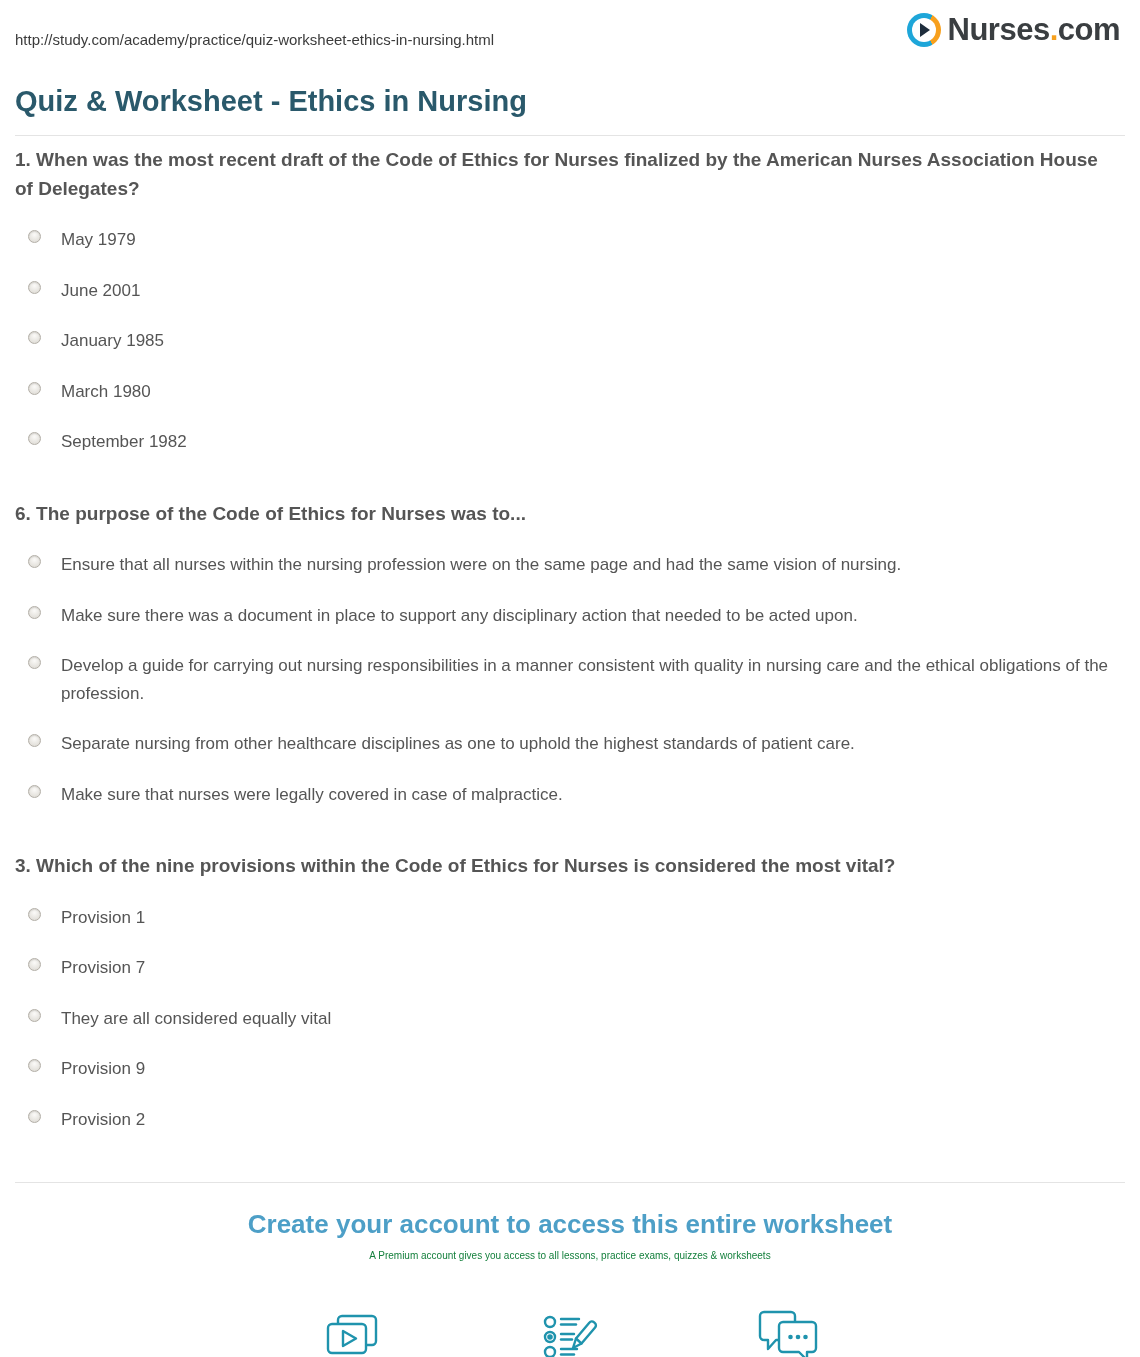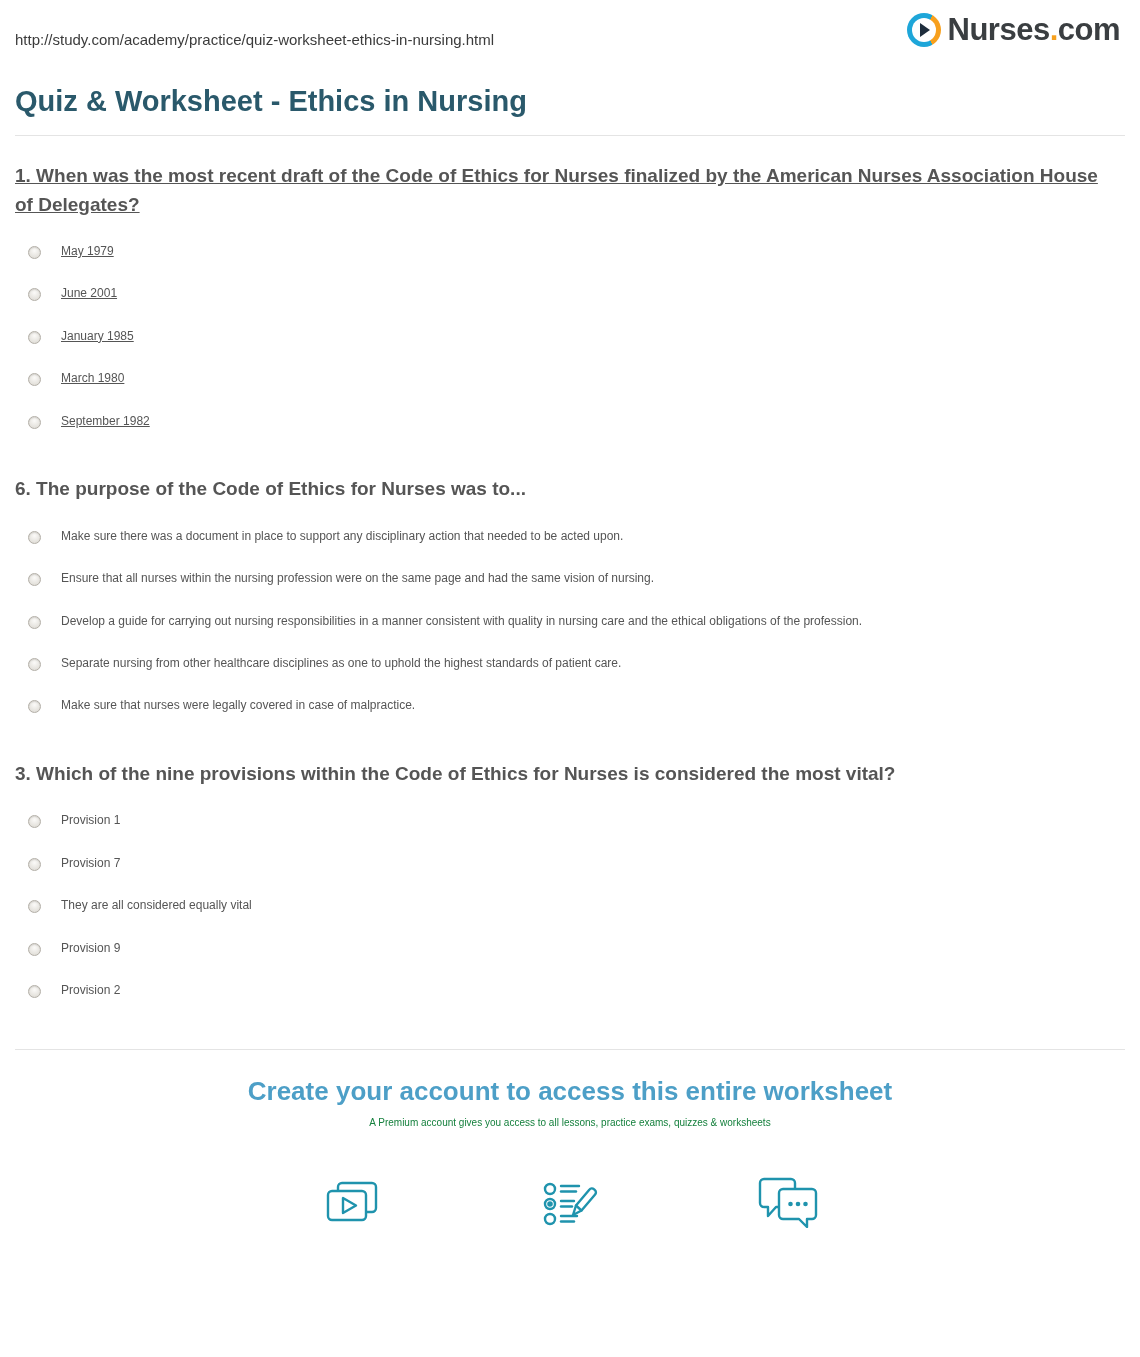--- a/index.html
+++ b/index.html
@@ -61,21 +61,21 @@
     margin: 37px 0 17px 0;
   }
   hr.divider {
     border: none;
     border-top: 1px solid #e4e4e4;
     margin: 0;
   }
 
   
   .question { margin-top: 44px; }
-  .question.first { margin-top: 26px; text-decoration: underline; }
+  .question.first { margin-top: 10px; }
   .question-text {
     font-size: 19px; font-weight: 700;
     color: #555;
     line-height: 1.5;
     margin: 0;
     max-width: 1105px;
   }
   .options { margin-top: 6px; }
   .option {
     display: flex;
@@ -87,21 +87,21 @@
   .radio {
     width: 13px; height: 13px;
     border: 1px solid #b3afa7;
     border-radius: 50%;
     background: radial-gradient(circle at 50% 35%, #fbfaf8, #dad7d0);
     box-shadow: inset 0 1px 1px rgba(0,0,0,0.10);
     margin: 4px 20px 0 0;
     flex-shrink: 0;
   }
   .option-label {
-    font-size: 12px;
+    font-size: 17px;
     color: #555;
     line-height: 1.62;
     max-width: 1065px;
   }
 
   
   hr.divider2 { margin-top: 48px; }
   .cta { text-align: center; }
   .cta-title {
     margin: 26px 0 0 0;
@@ -163,25 +163,25 @@
         <span class="option-label">September 1982</span>
       </div>
     </div>
   </div>
 
   <div class="question">
     <h2 class="question-text">6. The purpose of the Code of Ethics for Nurses was to...</h2>
     <div class="options">
       <div class="option">
         <span class="radio"></span>
+        <span class="option-label">Ensure that all nurses within the nursing profession were on the same page and had the same vision of nursing.</span>
+      </div>
+      <div class="option">
+        <span class="radio"></span>
         <span class="option-label">Make sure there was a document in place to support any disciplinary action that needed to be acted upon.</span>
-      </div>
-      <div class="option">
-        <span class="radio"></span>
-        <span class="option-label">Ensure that all nurses within the nursing profession were on the same page and had the same vision of nursing.</span>
       </div>
       <div class="option">
         <span class="radio"></span>
         <span class="option-label">Develop a guide for carrying out nursing responsibilities in a manner consistent with quality in nursing care and the ethical obligations of the profession.</span>
       </div>
       <div class="option">
         <span class="radio"></span>
         <span class="option-label">Separate nursing from other healthcare disciplines as one to uphold the highest standards of patient care.</span>
       </div>
       <div class="option">

